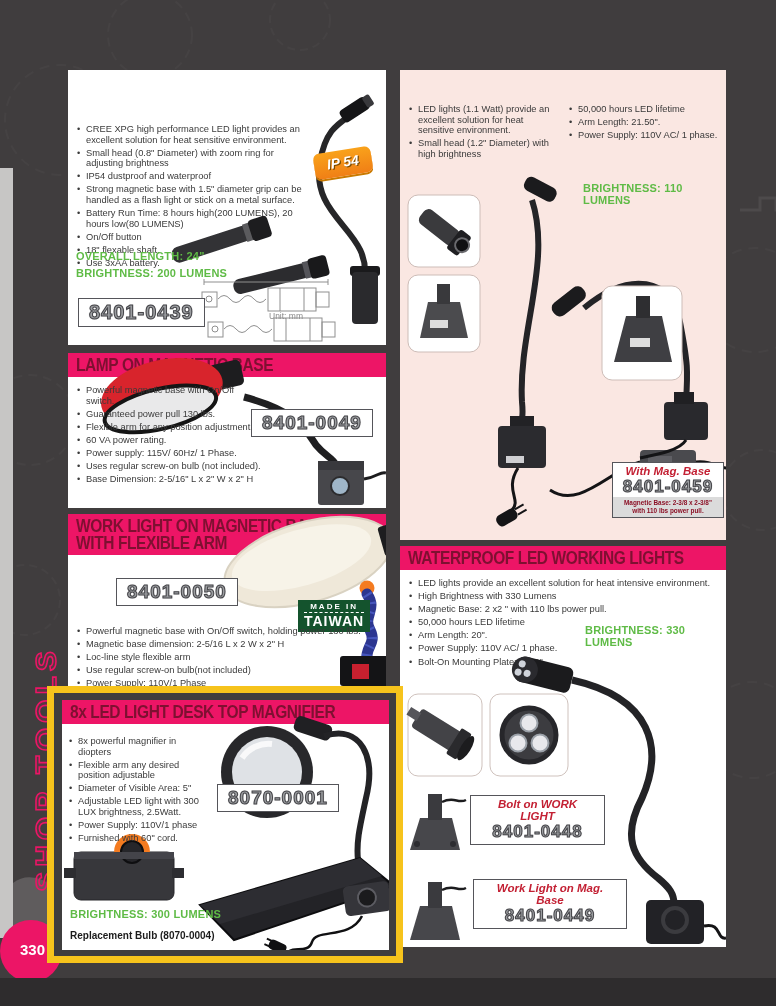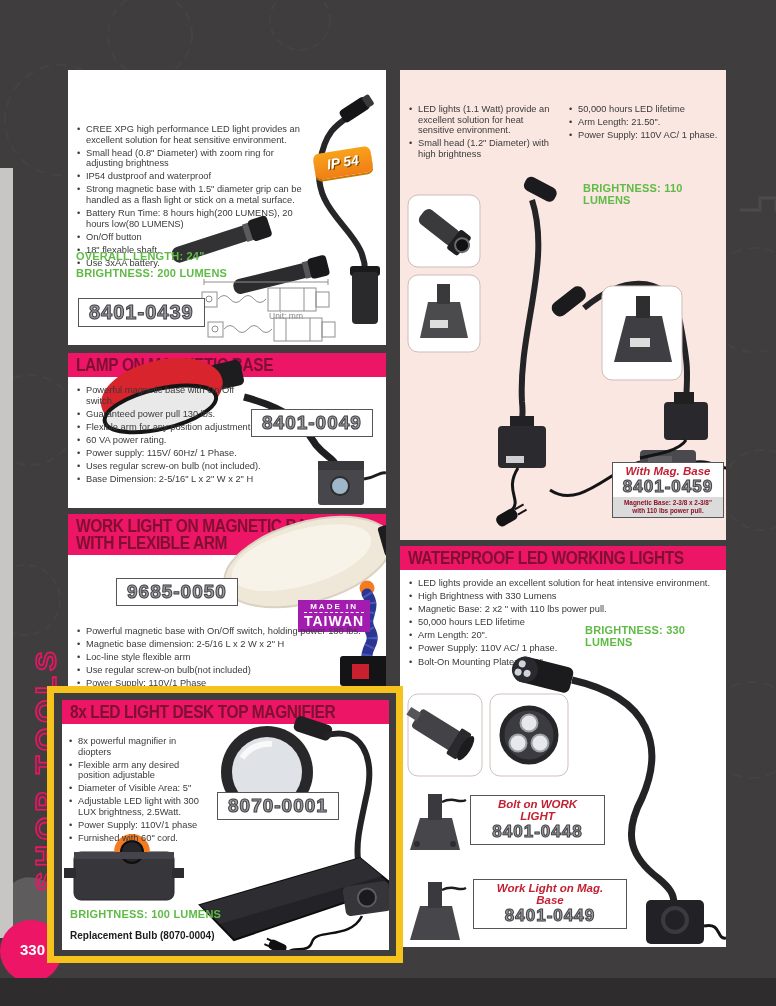--- a/index.html
+++ b/index.html
@@ -36,21 +36,21 @@
       -webkit-text-stroke:1px #46464A;text-shadow:0 0 1px #46464A;}
   .vlabel{font-style:italic;font-weight:800;color:#C32033;font-size:11.5px;}
   .vnote{background:#DBDBDB;color:#8C1126;font-weight:700;font-size:6.4px;
       line-height:1.25;padding:2px 1px;}
   .black-note{font-weight:800;font-size:10px;color:#1c1c1c;}
   
   .ip54{left:246px;top:80px;width:58px;height:26px;background:linear-gradient(#F9A21B,#F07F16);
       border-radius:6px;transform:rotate(-9deg);text-align:center;line-height:25px;
       color:#fff;font-weight:800;font-style:italic;font-size:14px;
       text-shadow:1px 1px 0 #7a4a00;box-shadow:0 2px 0 #c97a00;}
-  .taiwan{position:absolute;background:#a21caf;color:#fff;text-align:center;
+  .taiwan{position:absolute;background:#14532d;color:#fff;text-align:center;
       padding:2px 6px 3px;}
   .taiwan .l1{font-size:8px;font-weight:700;letter-spacing:2px;border-bottom:1px dashed #fff;
       display:block;padding-bottom:1px;}
   .taiwan .l2{font-size:14px;font-weight:800;letter-spacing:1px;display:block;}
   .unit{font-size:8.5px;color:#8a8a8a;}
   .yellow-box{left:47px;top:686px;width:356px;height:277px;border:7px solid #F6C31C;
       box-sizing:border-box;background:#3F3D3E;}
 </style>
 </head>
 <body>
@@ -183,21 +183,21 @@
       <rect x="316" y="34" width="24" height="30" rx="3" fill="#1d1d1f"></rect>
     </g>
     <circle cx="299" cy="74" r="7.5" fill="#F47B20"></circle>
     <path d="M299 80 C 310 96 294 102 302 116 C 309 130 297 132 299 146" stroke="#2C3690" stroke-width="11" fill="none" stroke-linecap="round"></path>
     <path d="M299 80 C 310 96 294 102 302 116 C 309 130 297 132 299 146" stroke="#4656BC" stroke-width="10" fill="none" stroke-dasharray="2 7"></path>
     <rect x="272" y="142" width="54" height="30" rx="3" fill="#141416"></rect>
     <rect x="284" y="150" width="17" height="15" fill="#C8202F"></rect>
     <path d="M326 158 C 340 154 344 162 352 160" stroke="#1c1c1e" stroke-width="3" fill="none"></path>
   </svg>
   <div class="codebox" style="left:48px;top:64px;">
-    <span class="code" style="font-size:19px;">9685-0050</span>
+    <span class="code" style="font-size:19px;">8401-0050</span>
   </div>
   <div class="taiwan" style="left:230px;top:86px;">
     <span class="l1">MADE IN</span>
     <span class="l2">TAIWAN</span>
   </div>
   <ul class="bullets" style="left:8px;top:112px;width:300px;">
     <li>Powerful magnetic base with On/Off switch, holding power  180 lbs.</li>
     <li>Magnetic base dimension: 2-5/16 L x 2 W x 2" H</li>
     <li>Loc-line style flexible arm</li>
     <li>Use regular screw-on bulb(not included)</li>
@@ -376,18 +376,18 @@
     <rect x="12" y="152" width="100" height="7" fill="#44444a"></rect>
   </svg>
   <ul class="bullets" style="left:6px;top:36px;width:142px;">
     <li>8x powerful magnifier in diopters</li>
     <li>Flexible arm any desired position adjustable</li>
     <li>Diameter of Visible Area: 5"</li>
     <li>Adjustable LED light with 300 LUX brightness, 2.5Watt.</li>
     <li>Power Supply: 110V/1 phase</li>
     <li>Furnished with 60" cord.</li>
   </ul>
-  <div class="codebox" style="left:155px;top:92px;">
+  <div class="codebox" style="left:155px;top:84px;">
     <span class="code" style="font-size:19px;">8070-0001</span>
   </div>
-  <div class="abs green" style="left:8px;top:208px;">BRIGHTNESS: 100 LUMENS</div>
+  <div class="abs green" style="left:8px;top:208px;">BRIGHTNESS: 300 LUMENS</div>
   <div class="abs black-note" style="left:8px;top:230px;">Replacement Bulb (8070-0004)</div>
 </div>
 
 </body></html>

